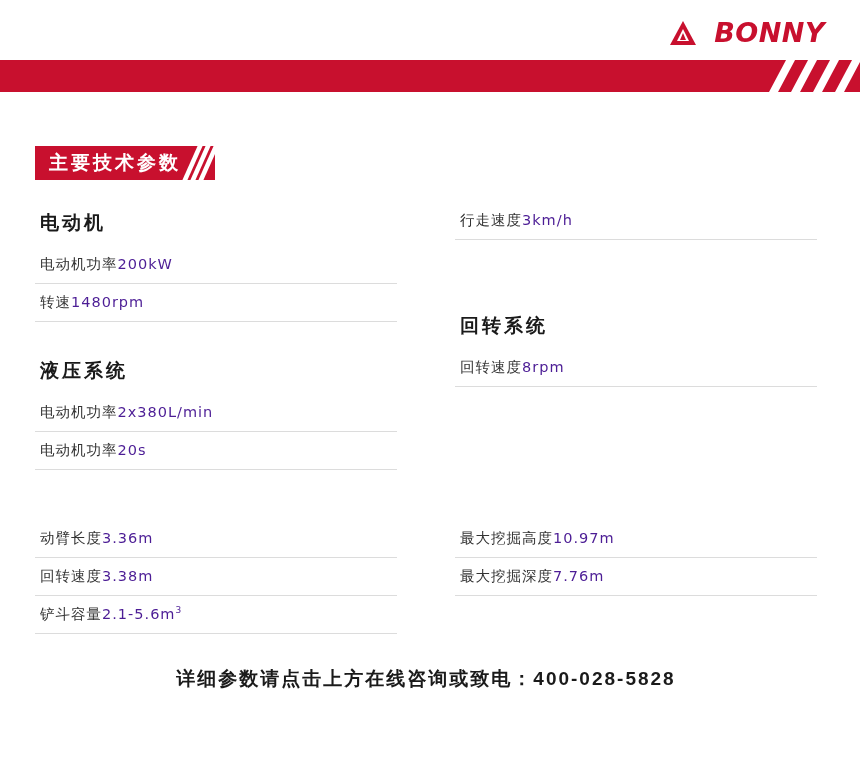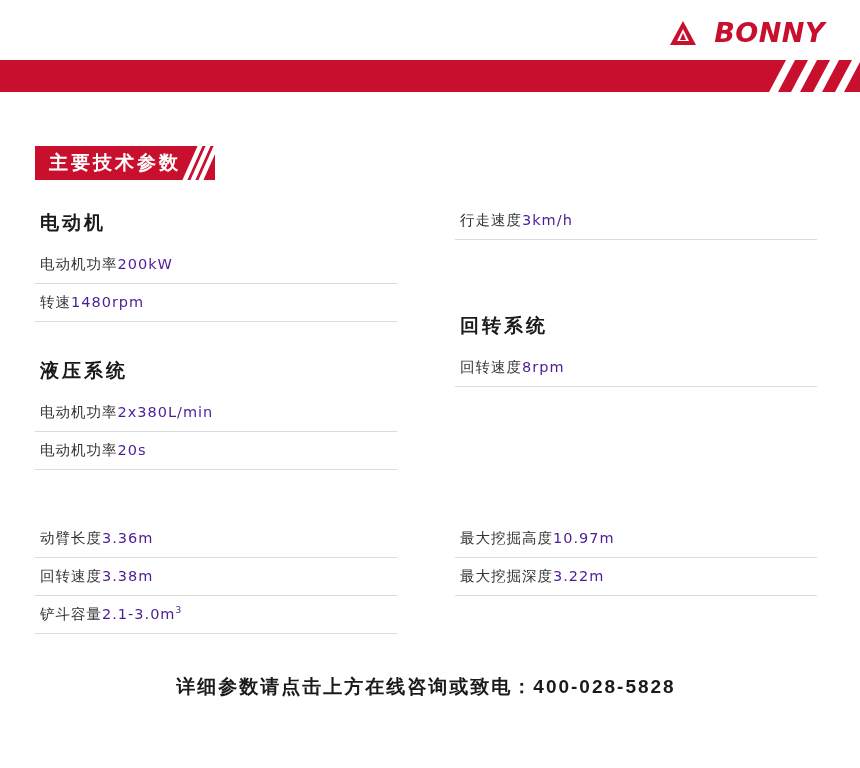--- a/index.html
+++ b/index.html
@@ -152,21 +152,21 @@
     border-bottom: 0;
   }
 
   .work-cols {
     display: flex;
     gap: 58px;
     margin-top: 30px;
   }
 
   .footnote {
-    margin-top: 40px;
+    margin-top: 32px;
     text-align: center;
     font-size: 19px;
     font-weight: bold;
     letter-spacing: 2px;
     color: #1a1a1a;
   }
 </style>
 </head>
 <body>
 
@@ -250,32 +250,32 @@
         <div class="spec-row">
           <span class="label">动臂长度</span>
           <span class="value">3.36m</span>
         </div>
         <div class="spec-row">
           <span class="label">回转速度</span>
           <span class="value">3.38m</span>
         </div>
         <div class="spec-row">
           <span class="label">铲斗容量</span>
-          <span class="value"><span>2.1-3.0m</span><sup>3</sup></span>
+          <span class="value"><span>2.1-5.6m</span><sup>3</sup></span>
         </div>
       </div>
 
       <div class="col">
         <div class="spec-row">
           <span class="label">最大挖掘高度</span>
           <span class="value">10.97m</span>
         </div>
         <div class="spec-row">
           <span class="label">最大挖掘深度</span>
-          <span class="value">3.22m</span>
+          <span class="value">7.76m</span>
         </div>
       </div>
     </div>
   </div>
 
   <div class="footnote">详细参数请点击上方在线咨询或致电：400-028-5828</div>
 
 </div>
 
 </body></html>

